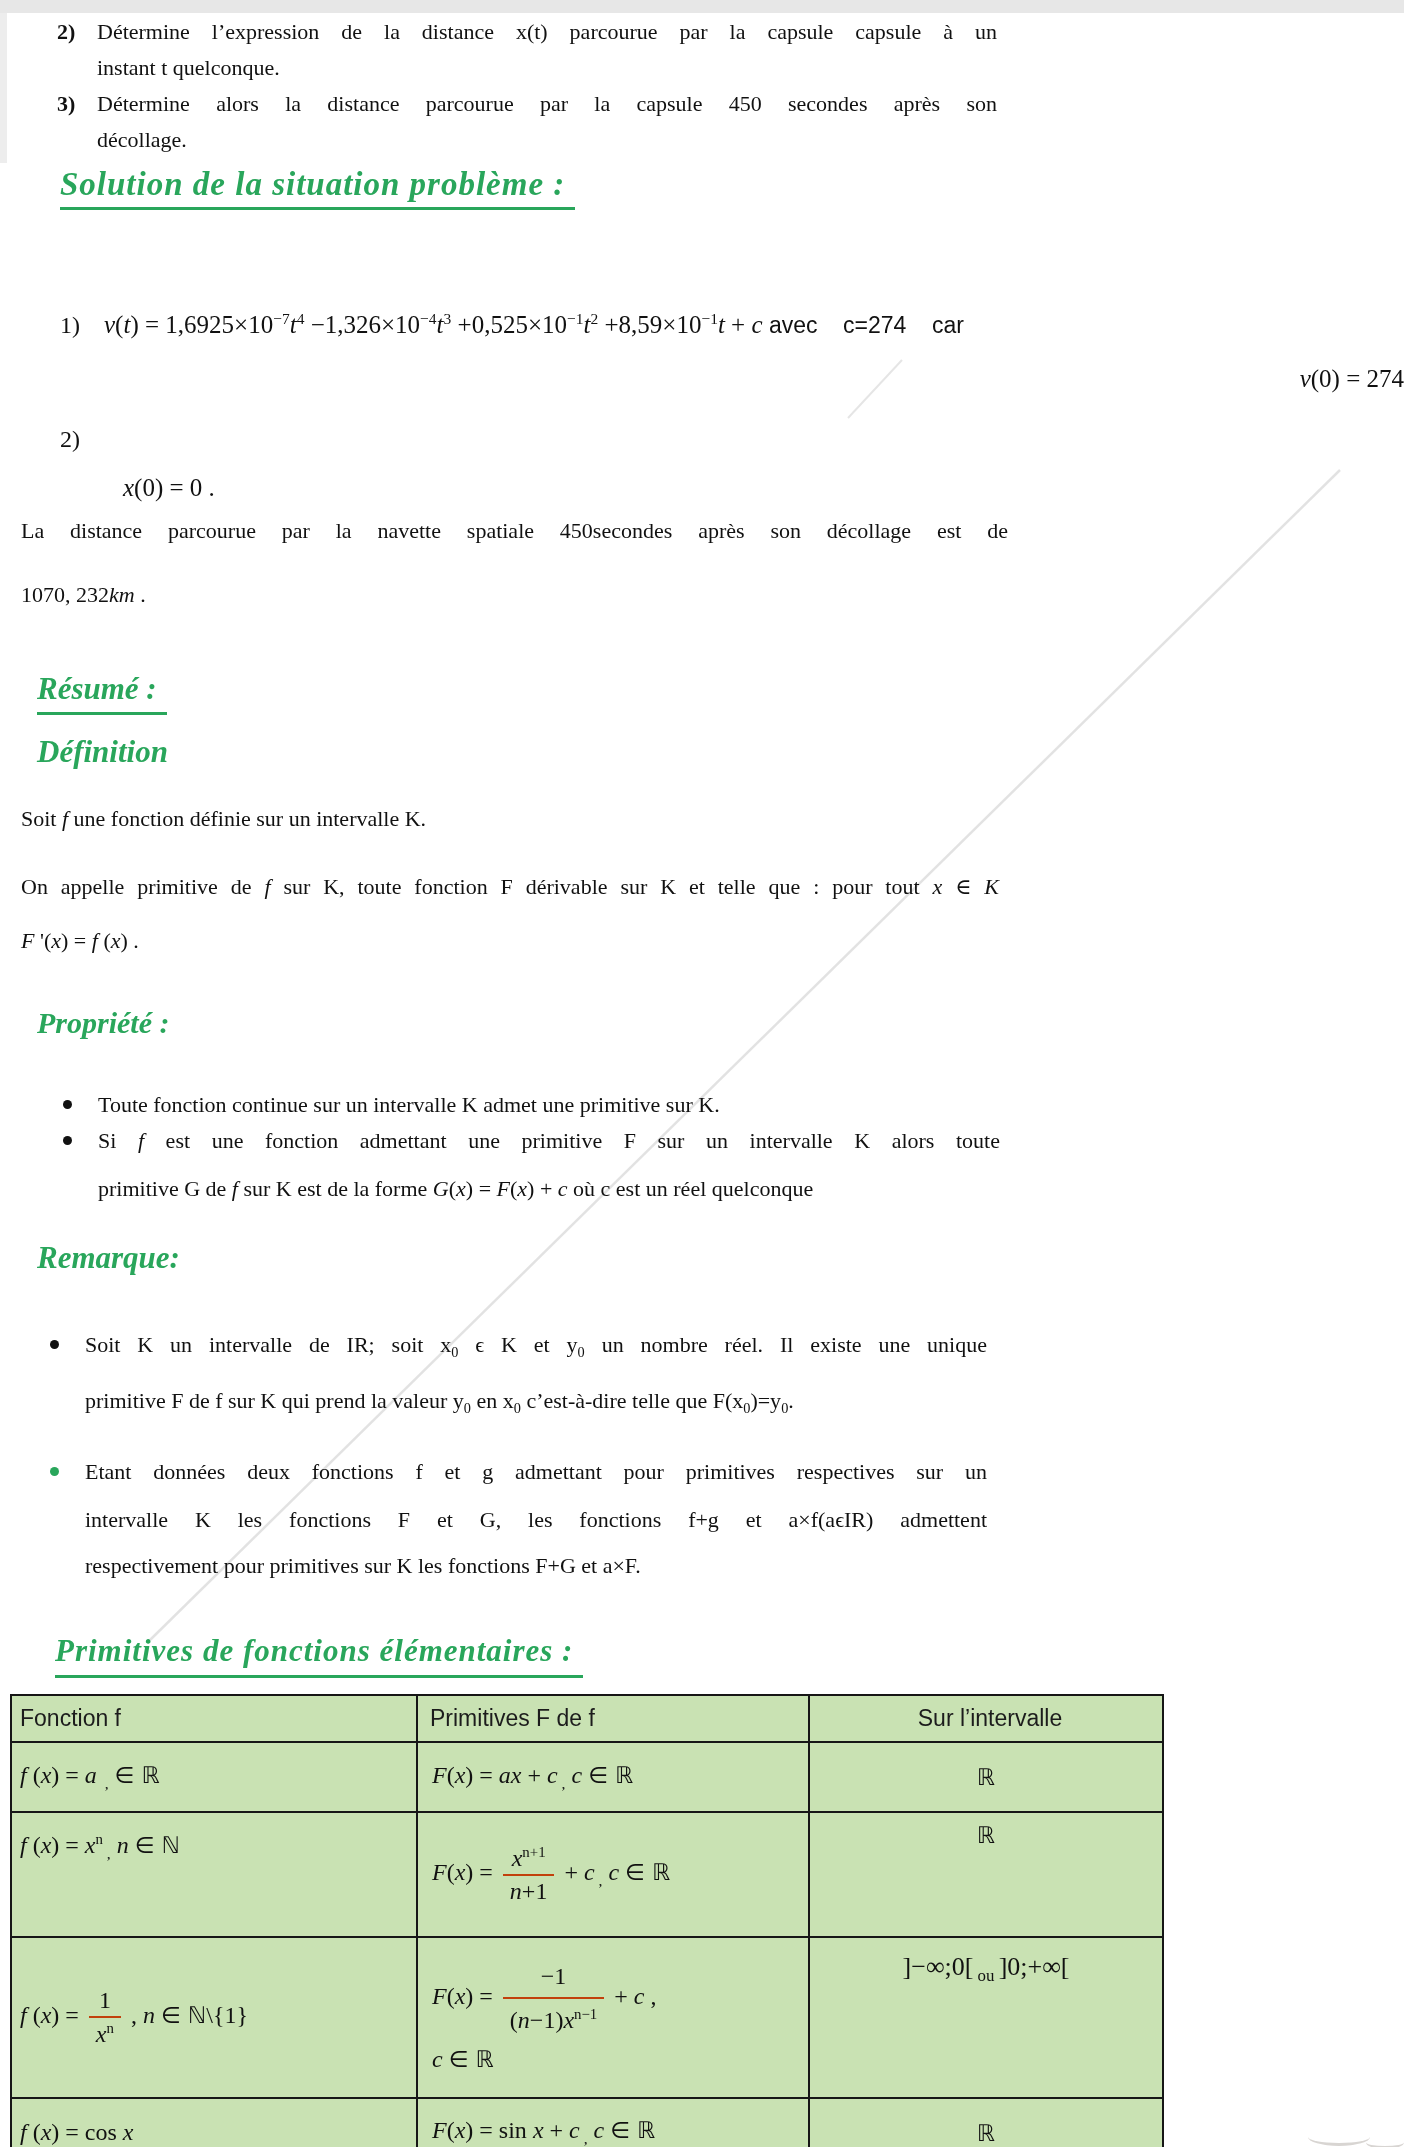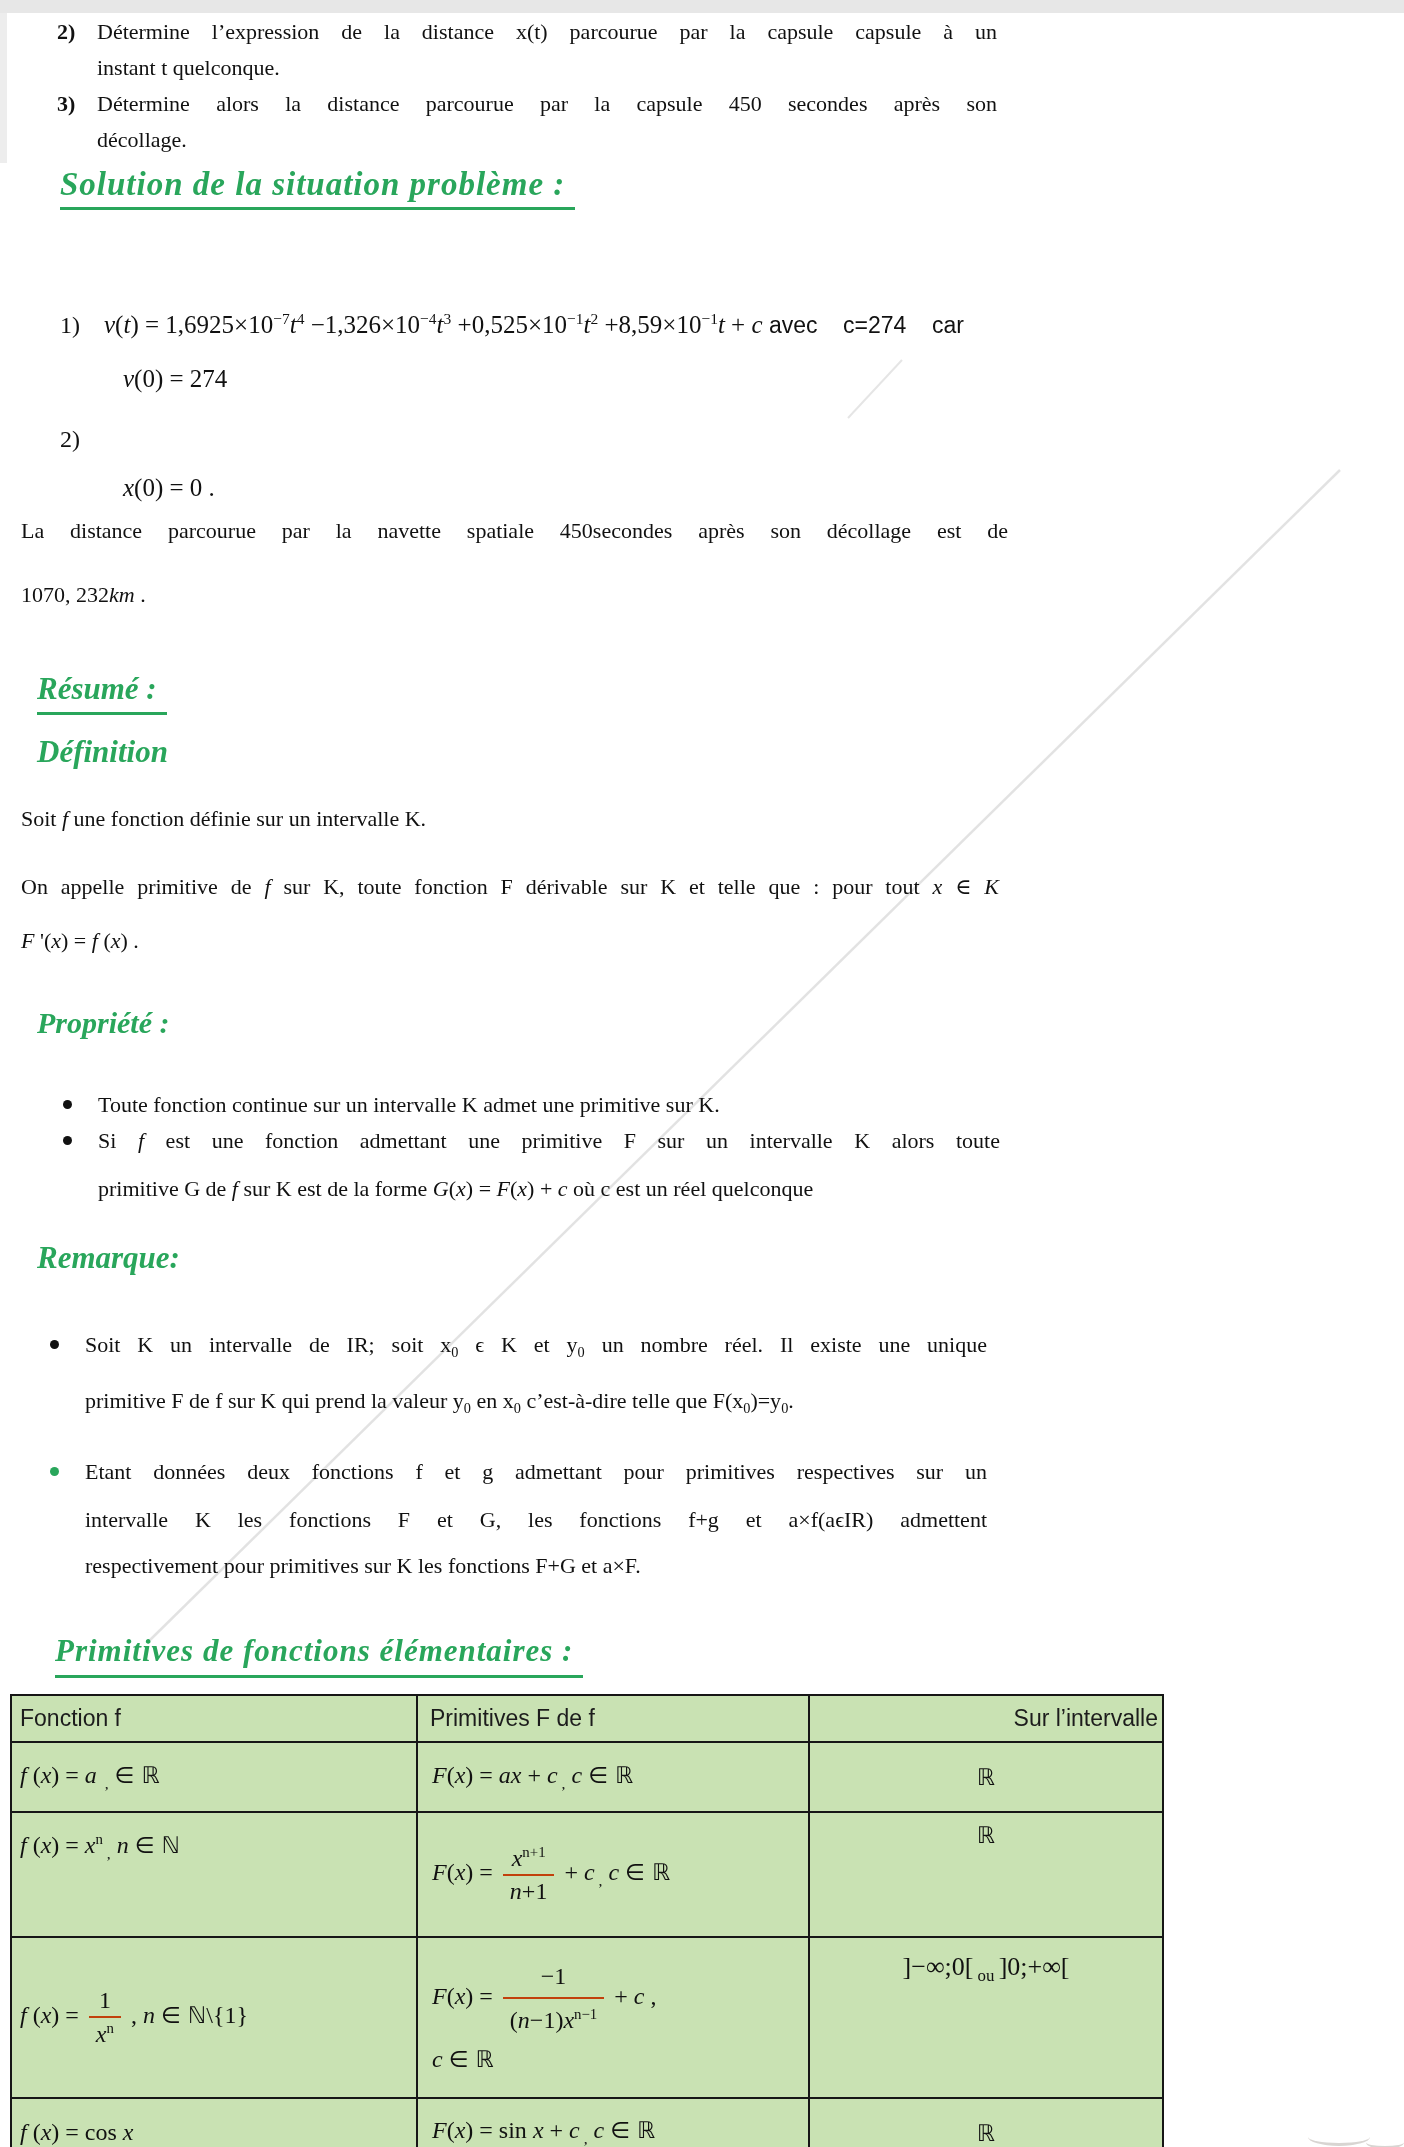--- a/index.html
+++ b/index.html
@@ -26,21 +26,21 @@
   .h-definition{font-size:31px;line-height:42px;margin-top:8px;}
   .h-propriete{font-size:30px;line-height:40px;margin-top:44px;}
   .h-remarque{font-size:31px;line-height:42px;margin-top:30px;}
   .h-primitives{font-size:31px;line-height:42px;margin-left:34px;margin-top:46px;letter-spacing:1px;}
 
   
   .eq{display:flex;align-items:baseline;margin-left:39px;white-space:nowrap;}
   .eq .eqnum{flex:0 0 44px;font-size:24px;}
   .eqbody,.eqsub{font-size:25px;line-height:42px;}
   .eq1{margin-top:88px;}
-  .eqsub1{margin-left:102px;margin-top:16px;line-height:34px;}
+  .eqsub1{margin-left:102px;margin-top:16px;line-height:34px;text-align:right;}
   .eq2{margin-top:30px;}
   .eqsub2{margin-left:102px;margin-top:18px;line-height:34px;}
   .concl1{margin-top:8px;width:987px;}
   .concl2{margin-top:28px;}
   .var{font-style:italic;}
   sup{font-size:0.62em;}
   sub{font-size:0.65em;}
   .plain{font-family:"Liberation Sans","DejaVu Sans",sans-serif;font-size:0.92em;}
   .set{font-family:"DejaVu Sans",sans-serif;font-size:0.95em;}
   .frac{display:inline-flex;flex-direction:column;text-align:center;vertical-align:middle;margin:0 4px;}
@@ -164,21 +164,21 @@
       </div>
     </div>
 
     <h2 class="h-green h-primitives"><span class="underline">Primitives de fonctions élémentaires :</span></h2>
 
     <table class="prim">
       <tbody>
           <tr>
         <td class="head c1" style="height:41px">Fonction f</td>
         <td class="head c2">Primitives F de f</td>
-        <td class="head c3" style="text-align:right;padding-left:12px">Sur l’intervalle</td>
+        <td class="head c3" style="text-align:center;padding-left:12px">Sur l’intervalle</td>
       </tr>
       <tr>
         <td class="c1" style="height:64px"><i class="var">f</i> (<i class="var">x</i>) = <i class="var">a</i><sub>&nbsp;&nbsp;,</sub> <span class="set">∈ ℝ</span></td>
         <td class="c2"><i class="var">F</i>(<i class="var">x</i>) = <i class="var">ax</i> + <i class="var">c</i><sub>&nbsp;,</sub>  <i class="var">c</i> <span class="set">∈ ℝ</span></td>
         <td class="c3 setbig"><span class="set">ℝ</span></td>
       </tr>
       <tr>
         <td class="c1 vtop" style="height:103px;padding-top:18px"><i class="var">f</i> (<i class="var">x</i>) = <i class="var">x</i><sup>n</sup><sub>&nbsp;,</sub> <i class="var">n</i> <span class="set">∈ ℕ</span></td>
         <td class="c2"><i class="var">F</i>(<i class="var">x</i>) = <span class="frac">
                 <span class="fnum"><i class="var">x</i><sup>n+1</sup></span>

